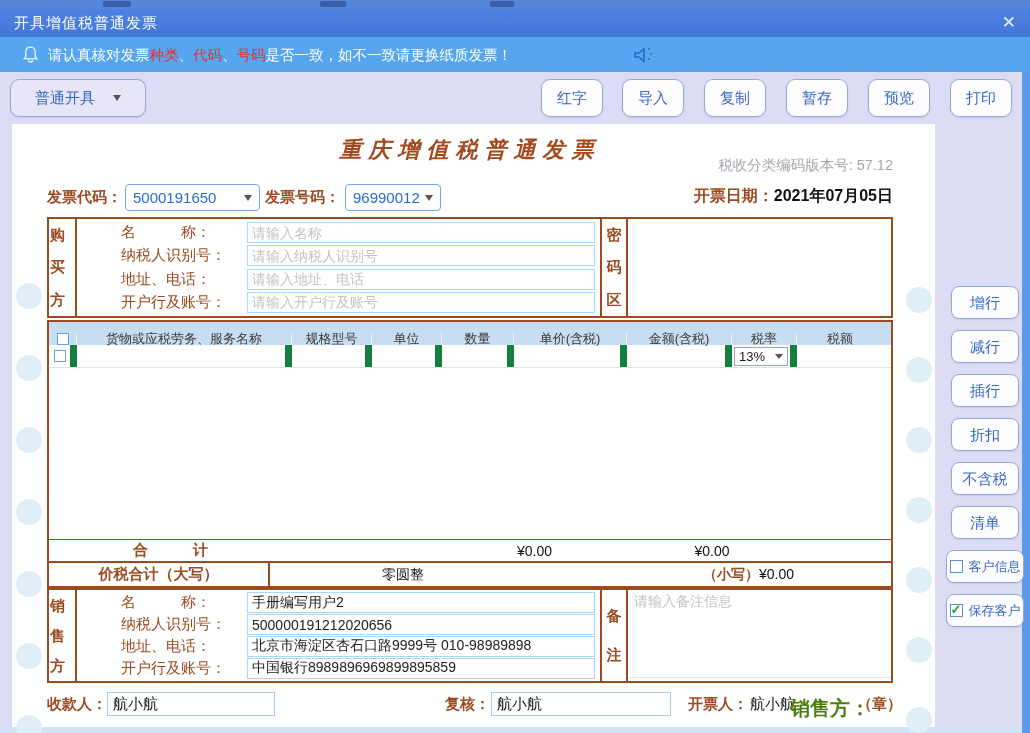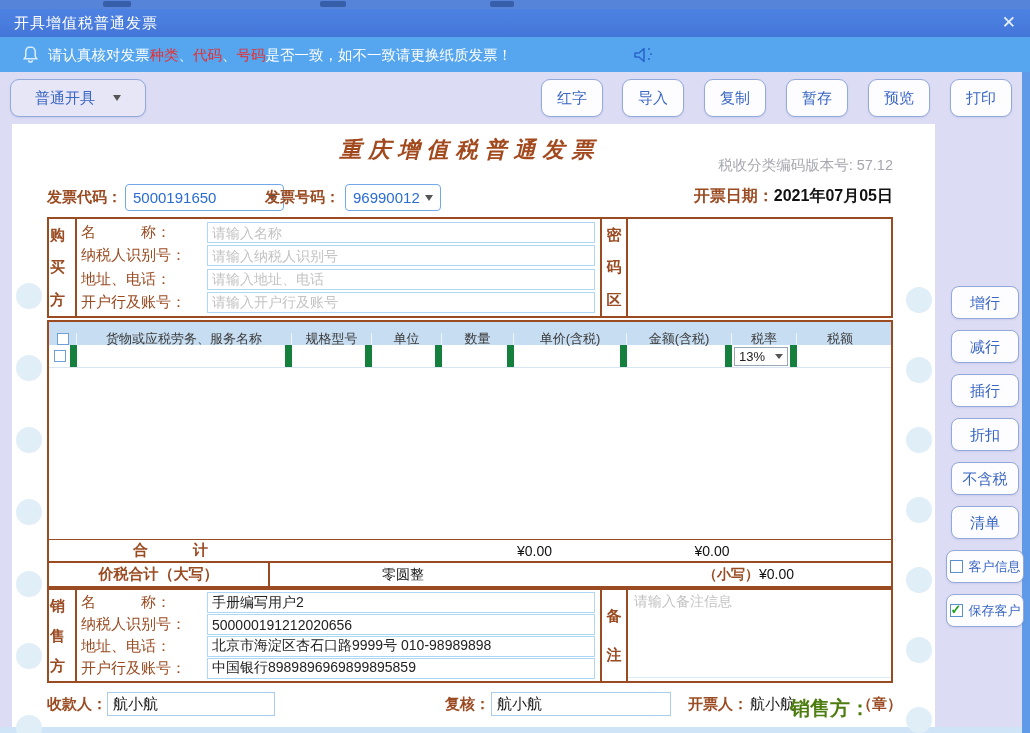--- a/index.html
+++ b/index.html
@@ -57,21 +57,21 @@
          display:flex; align-items:center; justify-content:space-between; padding:0 7px; cursor:pointer; }
   .sel .val { color:#2a6bd4; font-size:15px; }
   .date-group { position:absolute; right:42px; top:62px; font-size:16px; }
   .date-group .dval { color:#111; font-weight:bold; }
 
   .box { position:absolute; left:35px; width:846px; border:2px solid #9a4b22; display:flex; background:#fff; }
   .vcol { width:28px; border-right:2px solid #9a4b22; display:flex; align-items:center; justify-content:flex-start; }
   .vlabel { width:17px; word-break:break-all; text-align:center; color:#9a4b22; font-size:15px; font-weight:600; }
   .fields { width:523px; padding:2px 0 2px 4px; display:flex; flex-direction:column; justify-content:space-around; }
   .frow { display:flex; align-items:center; height:24px; }
-  .flabel { width:126px; flex:0 0 126px; color:#9a4b22; font-size:15px; font-weight:500; }
+  .flabel { width:126px; flex:0 0 126px; color:#9a4b22; font-size:15px; font-weight:500;margin-left:40px; }
   .frow input { flex:1; height:21px; border:1px solid #aed7f3; font-size:14px; color:#222; padding:0 4px;
                 margin-right:5px; outline:none; font-family:"Liberation Sans",sans-serif; }
   .frow input::placeholder { color:#c3c3c3; }
   .divcol { width:28px; border-left:2px solid #9a4b22; border-right:2px solid #9a4b22;
             display:flex; align-items:center; justify-content:center; }
   .restcol { flex:1; position:relative; }
   .remark-ta { width:100%; height:88px; border:none; outline:none; resize:none; font-size:14px; color:#222;
                padding:3px 6px; font-family:"Liberation Sans",sans-serif; border-bottom:1px solid #d9edf9; }
   .remark-ta::placeholder { color:#c3c3c3; }
 
@@ -191,21 +191,21 @@
       <div class="dot" style="left: 894px; top: 583px;"></div>
     </div>
 
   <div class="inv-title serif">重庆增值税普通发票</div>
   <div class="version">
     <span>税收分类编码版本号:</span> <span>57.12</span>
   </div>
 
   <div class="code-row">
     <span class="lbl serif" style="position:absolute;left:35px;top:5px;">发票代码：</span>
-    <div class="sel" style="left:113px;top:1px;width:159px;">
+    <div class="sel" style="left:113px;top:1px;width:135px;">
       <span class="val">5000191650</span>
       <span class="tri"></span>
     </div>
     <span class="lbl serif" style="position:absolute;left:253px;top:5px;">发票号码：</span>
     <div class="sel" style="left:333px;top:1px;width:96px;">
       <span class="val">96990012</span>
       <span class="tri"></span>
     </div>
   </div>
   <div class="date-group">

